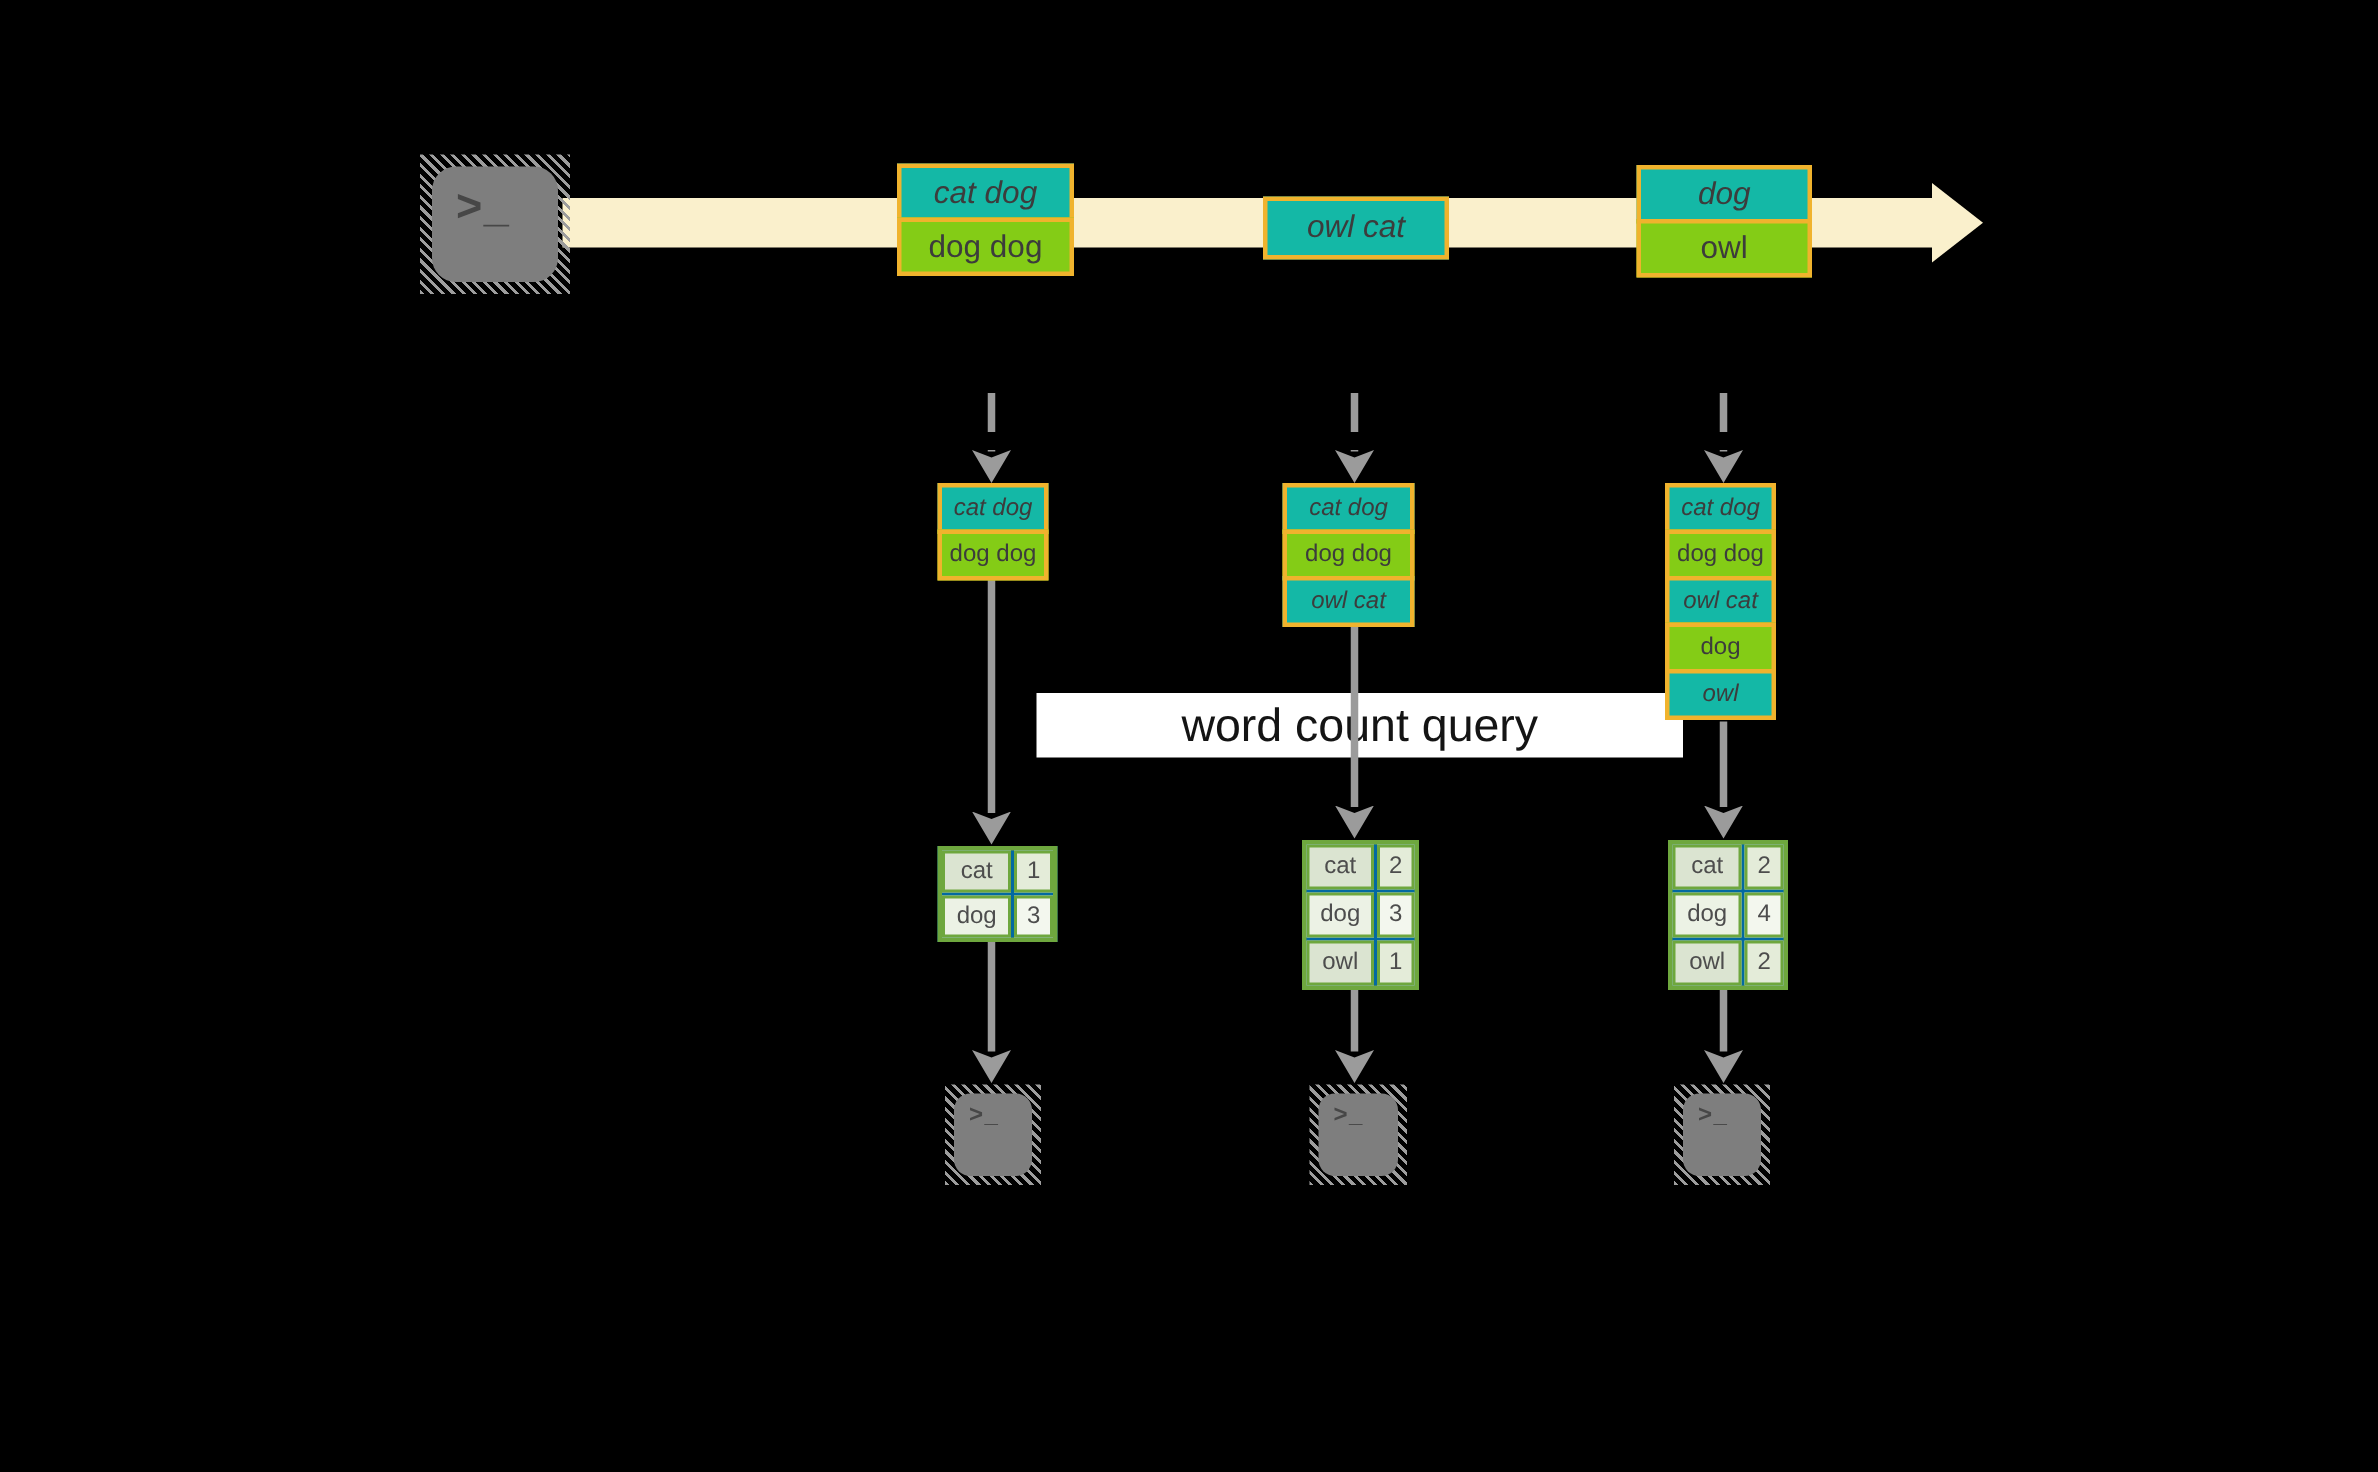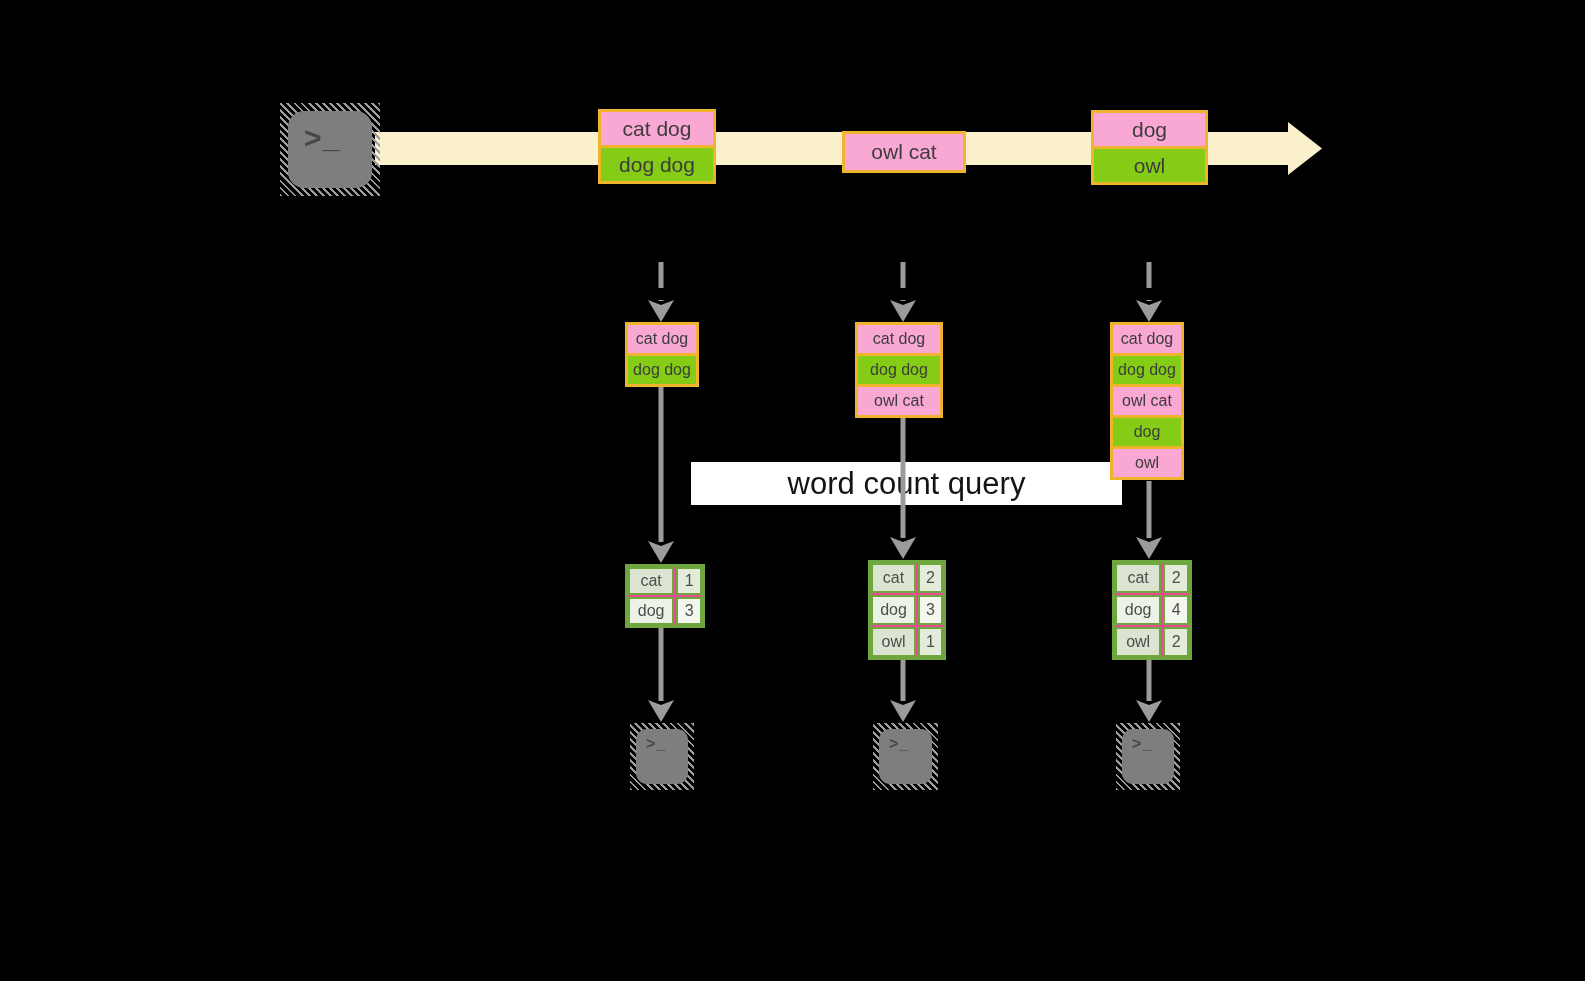--- a/index.html
+++ b/index.html
@@ -19,39 +19,39 @@
   .term-sink .term-inner{inset:6px;border-radius:11px;}
   .term-sink .glyph{position:absolute;left:10px;top:6px;font-size:16px;}
   .term-sink-1{left:630px;top:723px;}
   .term-sink-2{left:873px;top:723px;width:65px;}
   .term-sink-3{left:1116px;top:723px;}
   .glyph{color:#474747;font-weight:700;letter-spacing:1px;}
   
   .obox{position:absolute;z-index:3;}
   .ocell{border:3px solid #f0b32d;text-align:center;font-size:21px;line-height:33px;height:33px;}
   .ocell + .ocell{margin-top:-3px;}
-  .odark{background:#f9a8d4;}
+  .odark{background:#14b8a6;font-style:italic;}
   .olight{background:#84cc16;}
   .obox-1{left:598px;top:109px;width:118px;}
   .obox-2{left:842px;top:131px;width:124px;}
   .obox-2 .ocell{line-height:36px;height:36px;}
   .obox-3{left:1091px;top:110px;width:117px;}
   
   .wstack{position:absolute;z-index:3;}
   .wcell{border:3px solid #f0b32d;text-align:center;font-size:16px;line-height:28px;height:28px;}
   .wcell + .wcell{margin-top:-3px;}
   .wstack-1{left:625px;top:322px;width:74px;}
   .wstack-2{left:855px;top:322px;width:88px;}
   .wstack-3{left:1110px;top:322px;width:74px;}
   
   .banner{position:absolute;z-index:1;left:691px;top:462px;width:431px;height:43px;
     background:#ffffff;display:flex;align-items:center;justify-content:center;}
   .banner span{font-size:31px;color:#141414;}
   
-  .gtable{position:absolute;z-index:3;border:3px solid #6ea73e;background:#ec4899;
+  .gtable{position:absolute;z-index:3;border:3px solid #6ea73e;background:#0369a1;
     display:grid;grid-template-columns:1.8fr 1fr;gap:2px;}
   .gcell{border:2px solid #6ea73e;text-align:center;font-size:16px;color:#4d4d4d;}
   .gw-d{background:#dbe4d1;}
   .gn-d{background:#e4ecd9;}
   .gw-l{background:#ecf2e5;}
   .gn-l{background:#f3f7ee;}
   .gtable-1{left:625px;top:564px;width:74px;}
   .gtable-1 .gcell{line-height:24px;height:24px;}
   .gtable-2{left:868px;top:560px;width:72px;}
   .gtable-3{left:1112px;top:560px;width:74px;}

